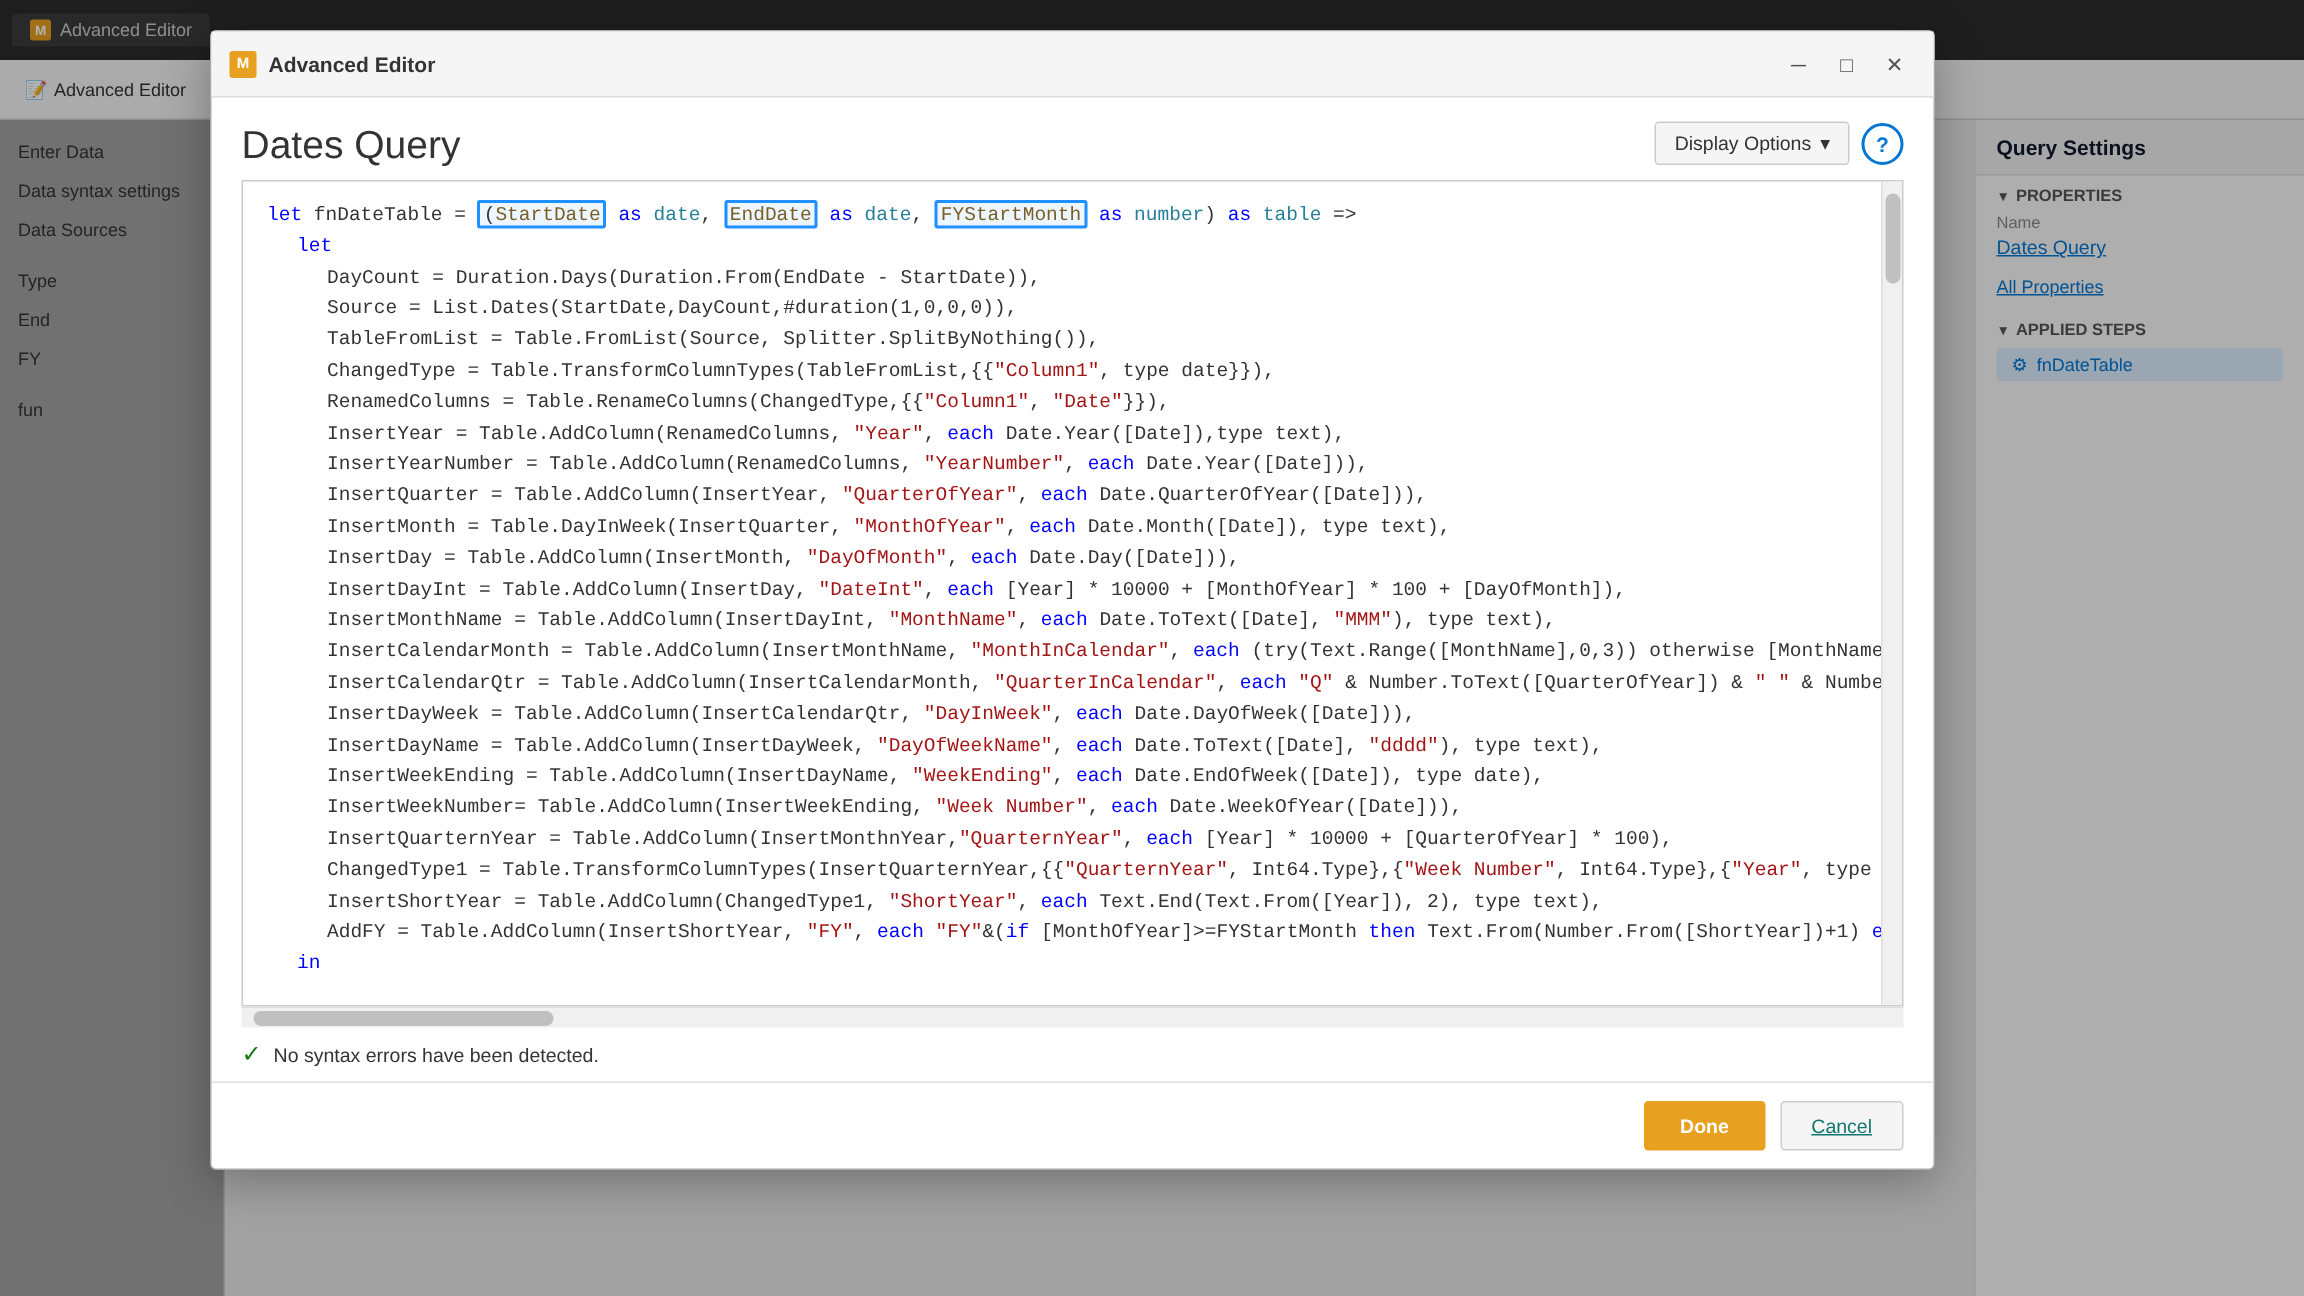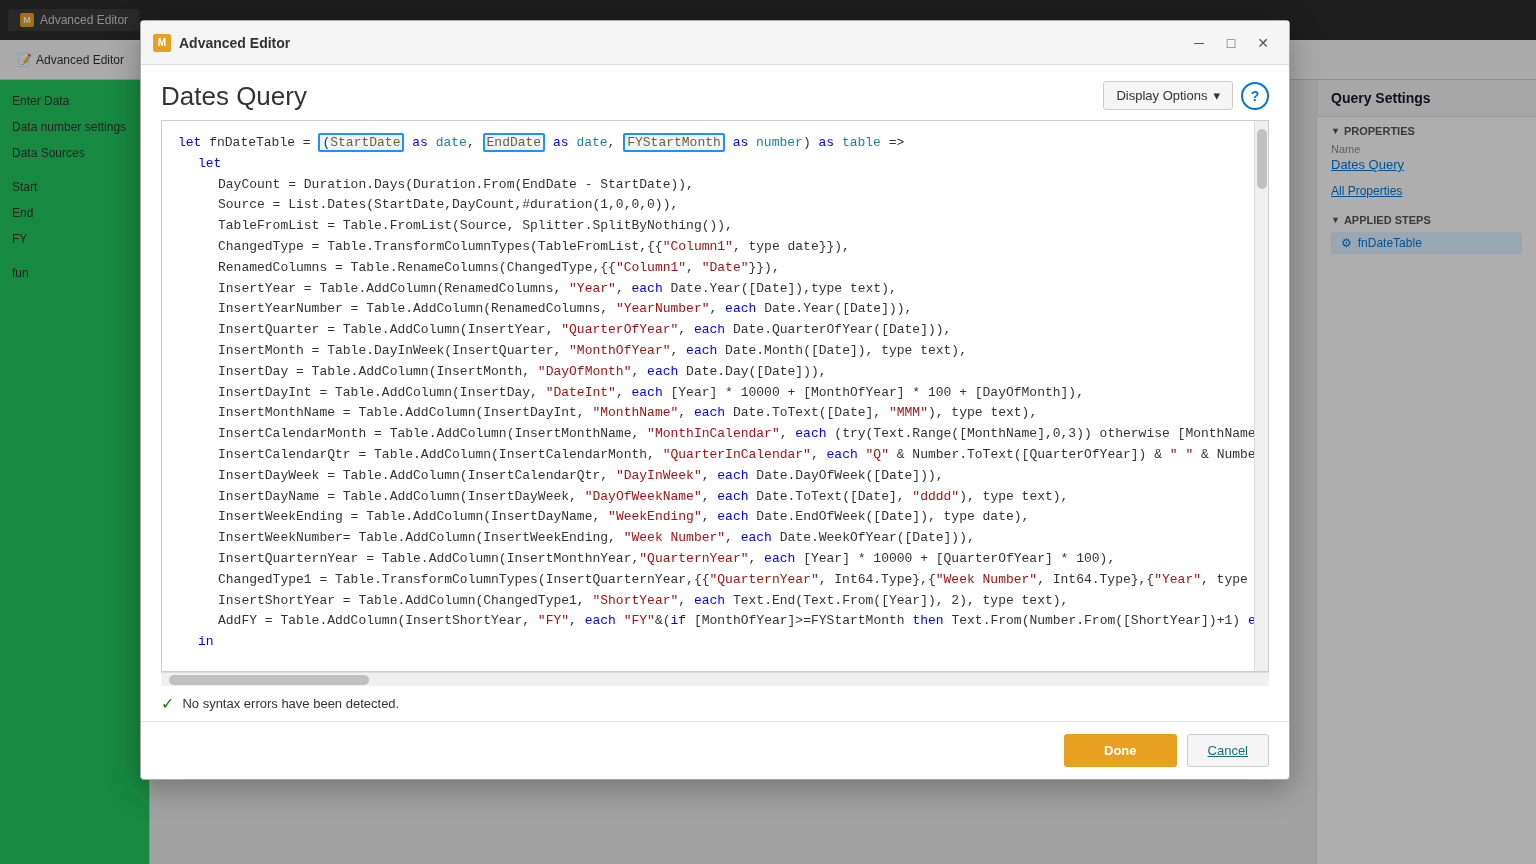--- a/index.html
+++ b/index.html
@@ -74,21 +74,21 @@
       white-space: nowrap;
     }
     .ribbon-separator { width: 1px; height: 24px; background: #ccc; }
 
     
     .left-panel {
       position: absolute;
       top: 80px; left: 0;
       width: 150px;
       bottom: 0;
-      background: #22c55e;
+      background: #a3a3a3;
       border-right: 1px solid #ccc;
       font-size: 12px;
       padding: 8px 0;
     }
     .left-panel-item {
       padding: 6px 12px;
       color: #333;
       cursor: pointer;
       font-size: 12px;
     }
@@ -308,21 +308,21 @@
       display: flex;
       justify-content: flex-end;
       gap: 10px;
       border-top: 1px solid #e0e0e0;
       flex-shrink: 0;
     }
     .btn-done {
       background: #e8a020;
       color: #fff;
       border: none;
-      padding: 8px 40px;
+      padding: 8px 24px;
       font-size: 13px;
       font-weight: 600;
       border-radius: 3px;
       cursor: pointer;
     }
     .btn-cancel {
       background: #f5f5f5;
       color: #0f766e;
       border: 1px solid #ccc;
       padding: 8px 20px;
@@ -428,24 +428,24 @@
     <span>▾</span>
   </div>
   <div class="ribbon-separator"></div>
   <div class="ribbon-btn">
     <span>Vision</span>
   </div>
 </div>
 
 <div class="left-panel">
   <div class="left-panel-item">Enter Data</div>
-  <div class="left-panel-item">Data number settings</div>
+  <div class="left-panel-item">Data syntax settings</div>
   <div class="left-panel-item">Data Sources</div>
   <div style="height:8px"></div>
-  <div class="left-panel-item">Start</div>
+  <div class="left-panel-item">Type</div>
   <div class="left-panel-item">End</div>
   <div class="left-panel-item">FY</div>
   <div style="height:8px"></div>
   <div class="left-panel-item">fun</div>
 </div>
 
 <div class="main-area"></div>
 
 <div class="query-settings-panel">
   <div class="qs-header">Query Settings</div>

